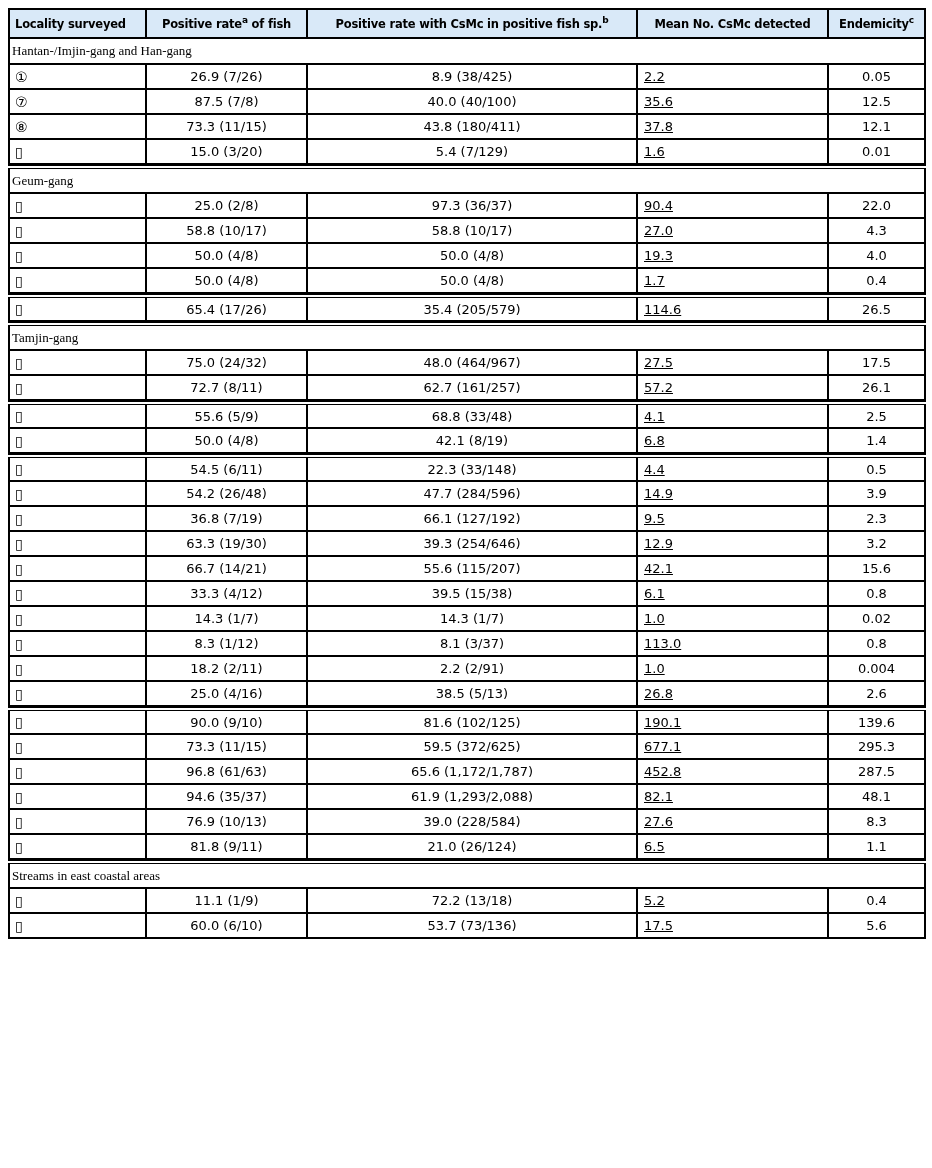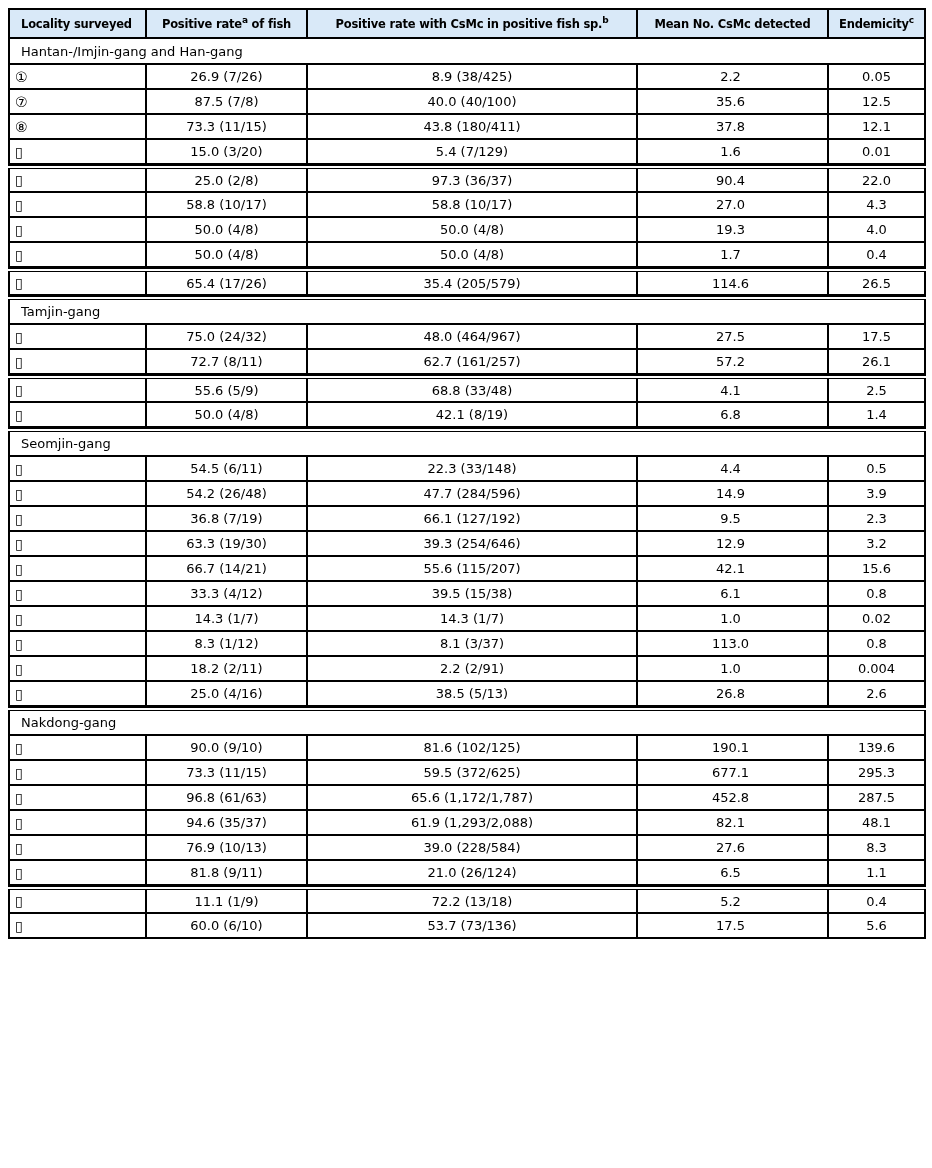--- a/index.html
+++ b/index.html
@@ -29,42 +29,43 @@
   }
   thead th {
     background: #d9e9f8;
     font-weight: bold;
     font-size: 11.5px;
     letter-spacing: -0.2px;
     height: 29px;
     padding: 2px 2px;
     vertical-align: middle;
   }
-  thead th.left { text-align: left; padding-left: 11px; }
+  thead th.left { text-align: left; padding-left: 5px; }
   thead sup {
     font-size: 9px;
     font-weight: bold;
     line-height: 0;
     vertical-align: super;
   }
   tbody td {
     background: #ffffff;
     font-size: 13px;
     height: 25px;
     padding: 1px 6px;
     vertical-align: middle;
   }
   td.td-symbol  { text-align: left; font-size: 14px; padding-left: 5px; }
   td.td-center  { text-align: center; }
-  td.td-right   { text-align: center; padding-right: 10px; }
+  td.td-right   { text-align: left; padding-right: 10px; text-decoration: underline; }
   tr.section-title-row td {
     text-align: left;
     font-size: 13px;
     height: 26px;
-    padding-left: 11px;
+    padding-left: 2px;
+    font-family: Liberation Serif, serif;
   }
   tr.sep td {
     height: 3px;
     padding: 0;
     border-bottom: 4px double #000;
   }
 </style>
 </head>
 <body>
 
@@ -114,20 +115,23 @@
         <tr>
           <td class="td-symbol">▯</td>
           <td class="td-center">15.0 (3/20)</td>
           <td class="td-center">5.4 (7/129)</td>
           <td class="td-right">1.6</td>
           <td class="td-center">0.01</td>
         </tr>
         <tr class="sep">
           <td colspan="5"></td>
         </tr>
+        <tr class="section-title-row">
+          <td colspan="5">Geum-gang</td>
+        </tr>
         <tr>
           <td class="td-symbol">▯</td>
           <td class="td-center">25.0 (2/8)</td>
           <td class="td-center">97.3 (36/37)</td>
           <td class="td-right">90.4</td>
           <td class="td-center">22.0</td>
         </tr>
         <tr>
           <td class="td-symbol">▯</td>
           <td class="td-center">58.8 (10/17)</td>
@@ -192,23 +196,20 @@
         <tr>
           <td class="td-symbol">▯</td>
           <td class="td-center">50.0 (4/8)</td>
           <td class="td-center">42.1 (8/19)</td>
           <td class="td-right">6.8</td>
           <td class="td-center">1.4</td>
         </tr>
         <tr class="sep">
           <td colspan="5"></td>
         </tr>
-        <tr class="section-title-row">
-          <td colspan="5">Seomjin-gang</td>
-        </tr>
         <tr>
           <td class="td-symbol">▯</td>
           <td class="td-center">54.5 (6/11)</td>
           <td class="td-center">22.3 (33/148)</td>
           <td class="td-right">4.4</td>
           <td class="td-center">0.5</td>
         </tr>
         <tr>
           <td class="td-symbol">▯</td>
           <td class="td-center">54.2 (26/48)</td>
@@ -268,23 +269,20 @@
         <tr>
           <td class="td-symbol">▯</td>
           <td class="td-center">25.0 (4/16)</td>
           <td class="td-center">38.5 (5/13)</td>
           <td class="td-right">26.8</td>
           <td class="td-center">2.6</td>
         </tr>
         <tr class="sep">
           <td colspan="5"></td>
         </tr>
-        <tr class="section-title-row">
-          <td colspan="5">Nakdong-gang</td>
-        </tr>
         <tr>
           <td class="td-symbol">▯</td>
           <td class="td-center">90.0 (9/10)</td>
           <td class="td-center">81.6 (102/125)</td>
           <td class="td-right">190.1</td>
           <td class="td-center">139.6</td>
         </tr>
         <tr>
           <td class="td-symbol">▯</td>
           <td class="td-center">73.3 (11/15)</td>
@@ -315,20 +313,23 @@
         </tr>
         <tr>
           <td class="td-symbol">▯</td>
           <td class="td-center">81.8 (9/11)</td>
           <td class="td-center">21.0 (26/124)</td>
           <td class="td-right">6.5</td>
           <td class="td-center">1.1</td>
         </tr>
         <tr class="sep">
           <td colspan="5"></td>
+        </tr>
+        <tr class="section-title-row">
+          <td colspan="5">Streams in east coastal areas</td>
         </tr>
         <tr>
           <td class="td-symbol">▯</td>
           <td class="td-center">11.1 (1/9)</td>
           <td class="td-center">72.2 (13/18)</td>
           <td class="td-right">5.2</td>
           <td class="td-center">0.4</td>
         </tr>
         <tr>
           <td class="td-symbol">▯</td>

